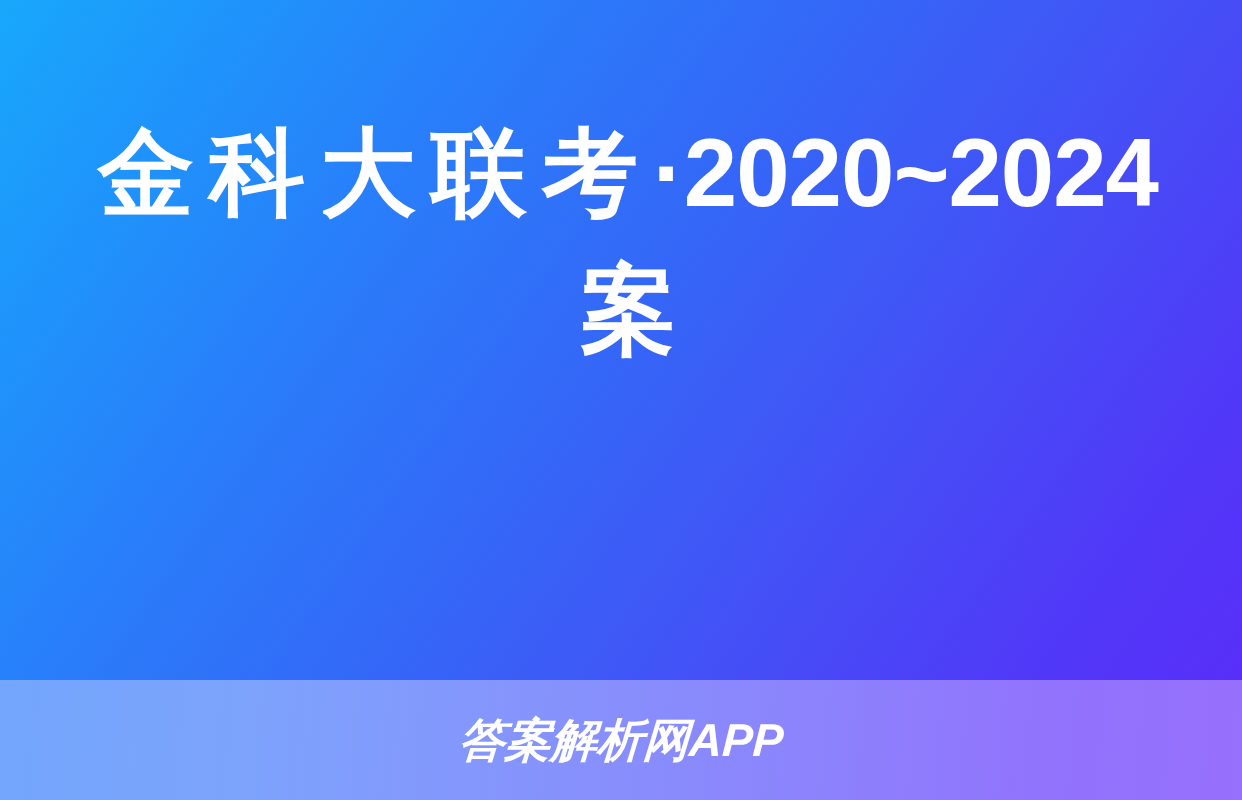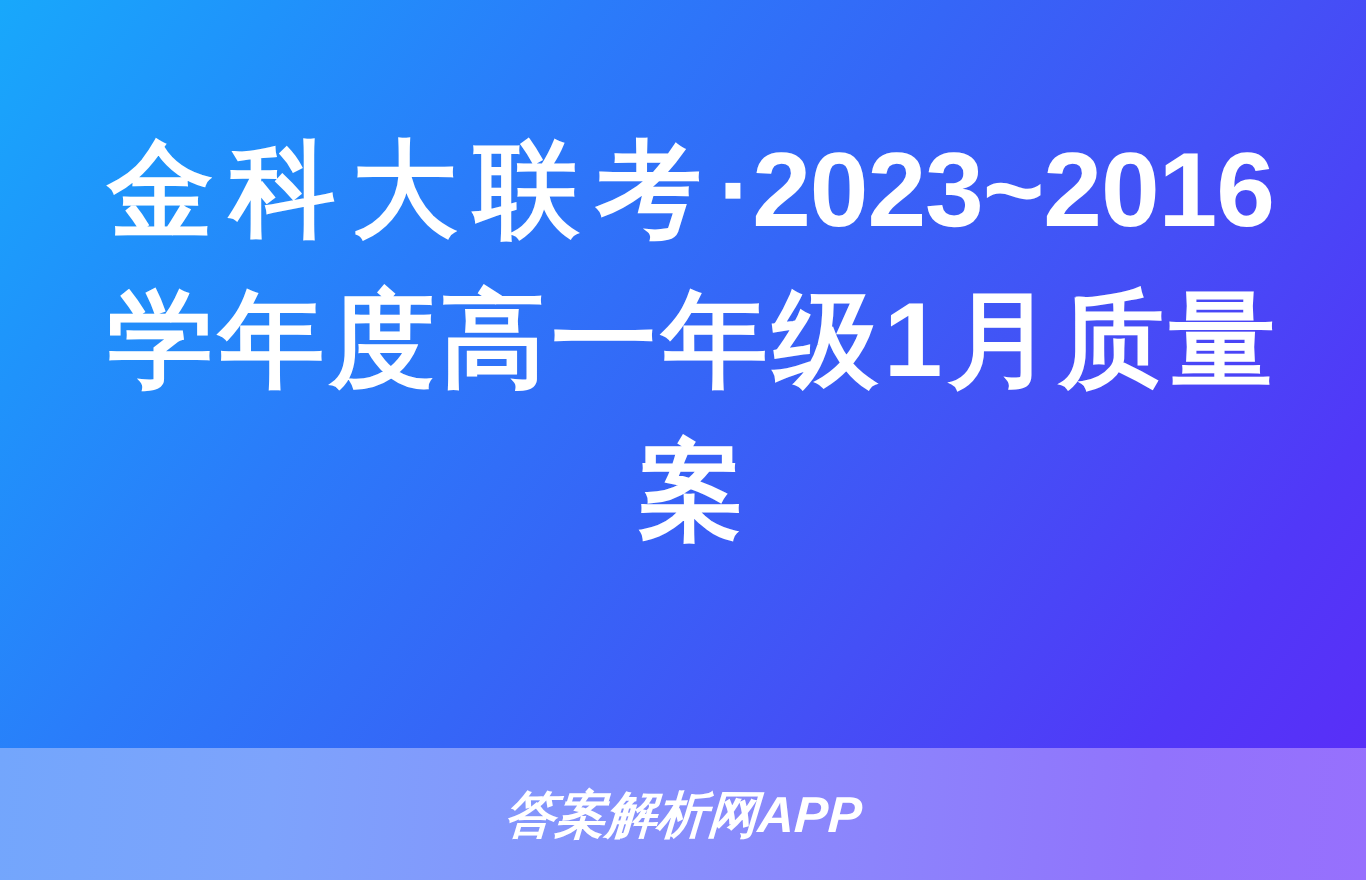--- a/index.html
+++ b/index.html
@@ -91,22 +91,21 @@
     white-space: nowrap;
     transform: skewX(-3deg);
   }
 </style>
 </head>
 <body>
 
 <div id="cover-card">
 
   <div id="title-block">
-    <span class="title-line">金科大联考·2023~2016</span>
-    <span class="title-line">学年度高一年级1月质量</span>
+    <span class="title-line">金科大联考·2020~2024</span>
     <span class="title-line center">案</span>
   </div>
 
   <div id="footer-band">
     <span id="watermark-text">答案解析网APP</span>
   </div>
 
 </div>
 
 </body></html>

